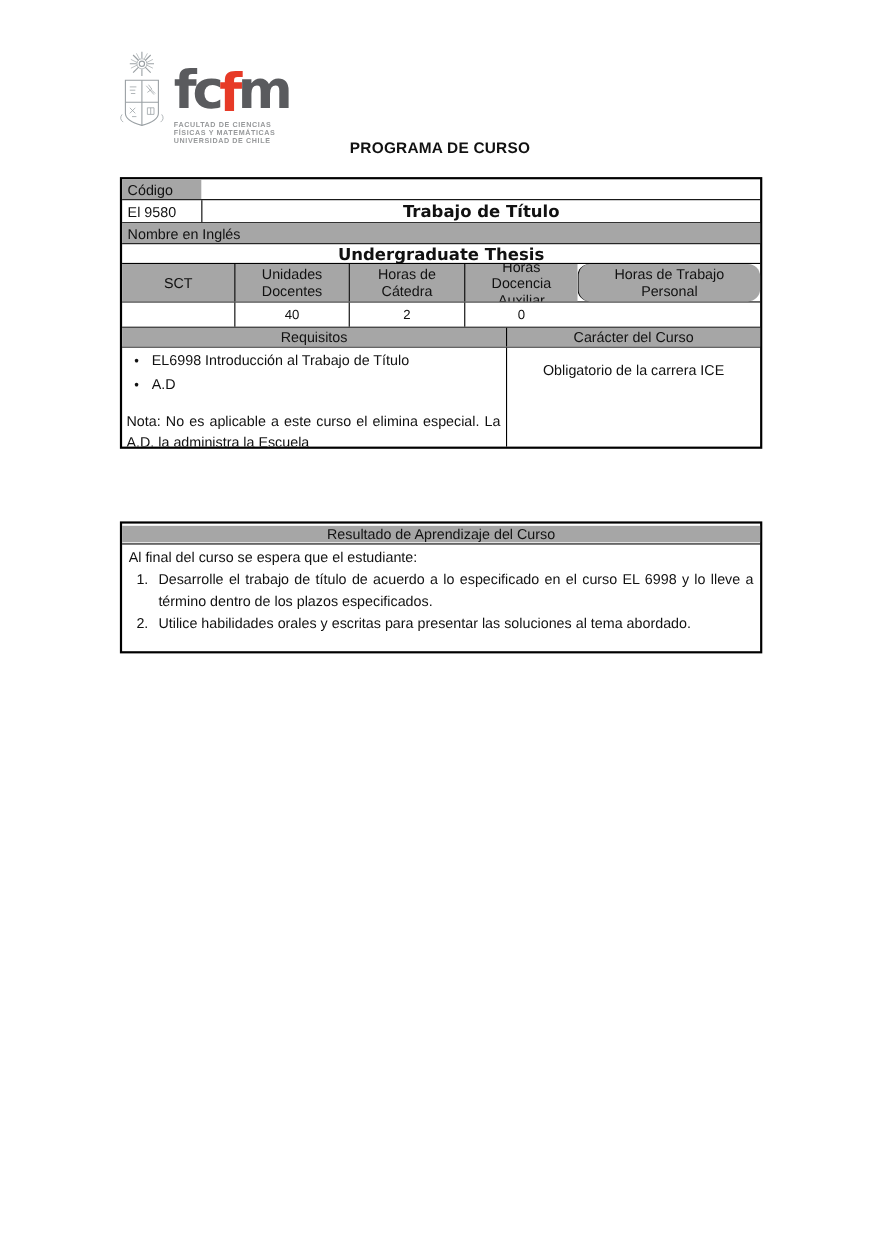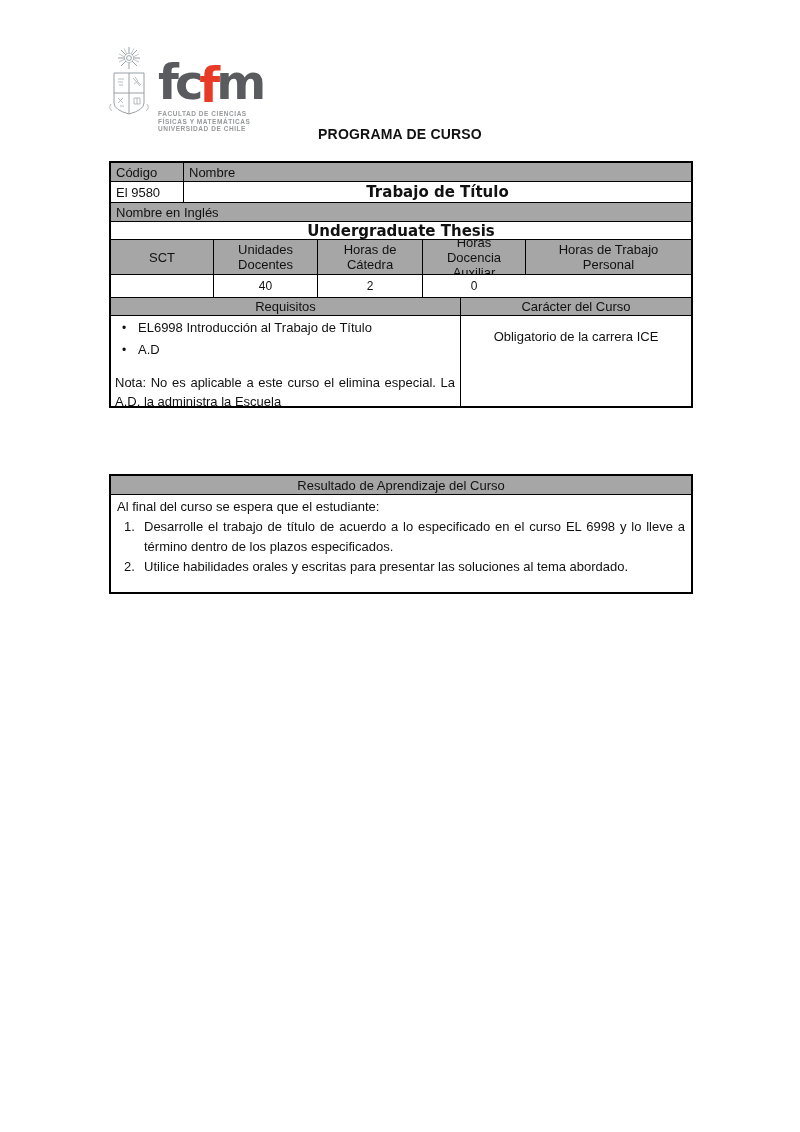--- a/index.html
+++ b/index.html
@@ -40,32 +40,32 @@
     box-sizing:border-box;padding:0 5px;display:flex;align-items:center;
     overflow:hidden;
   }
   .cell + .cell{border-left:1px solid #000;}
   .hdr{background:#a6a6a6;}
   .grow{flex:1;}
   .ctr{justify-content:center;text-align:center;}
   .gothic{font-family:"DejaVu Sans",sans-serif;font-weight:bold;font-size:15px;}
   .w-code{width:72px;}
   .c1{width:102px;} .c2{width:104px;} .c3{width:105px;} .c4{width:103px;}
-  .c5{flex:1;padding:0 16px;}
+  .c5{flex:1;padding:0 16px;border-radius:11px;}
   .w-req{width:349px;}
   .r-codigo{height:18px;}
   .r-codigo-val{height:20px;}
   .r-ingles{height:18px;}
   .r-ingles-val{height:17px;}
   .r-sct-h{height:34px;}
   .r-sct-h .cell{line-height:15px;}
   .r-sct-v{height:22px;font-size:12px;}
   .r-req-h{height:17px;}
   .r-req{height:90px;}
-  .r-res-h{height:18px;}
+  .r-res-h{height:18px;align-items:center;}
   .r-res{height:97px;}
   .block{display:block;padding:2px 4px;}
   .bullet-line{display:flex;line-height:20px;margin-bottom:2px;}
   .bullet{width:23px;padding-left:7px;box-sizing:border-box;font-size:12px;}
   .bullet-text{flex:1;}
   .note{margin-top:13px;line-height:19px;text-align:justify;padding-right:1px;}
   .caracter-cell{display:block;padding-top:13px;text-align:center;}
   .outcomes{display:block;padding:2px 6px;}
   .intro{line-height:20px;}
   .oli{display:flex;}
@@ -115,21 +115,20 @@
       <div>UNIVERSIDAD DE CHILE</div>
     </div>
   </div>
 </div>
 
 <div class="page-title">PROGRAMA DE CURSO</div>
 
 <div class="tbl t1">
   <div class="row r-codigo">
     <div class="cell hdr w-code">Código</div>
-    <div class="cell hdr grow">Nombre</div>
   </div>
   <div class="row r-codigo-val">
     <div class="cell w-code">El 9580</div>
     <div class="cell grow ctr gothic">Trabajo de Título</div>
   </div>
   <div class="row r-ingles">
     <div class="cell hdr grow">Nombre en Inglés</div>
   </div>
   <div class="row r-ingles-val">
     <div class="cell grow ctr gothic">Undergraduate Thesis</div>

